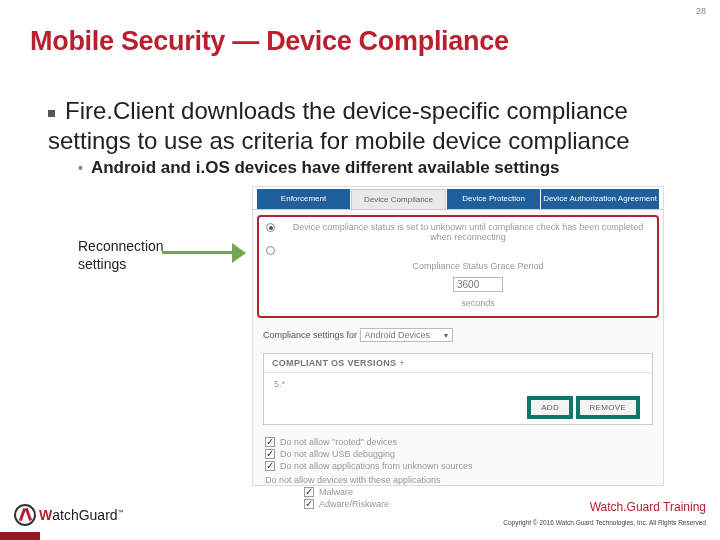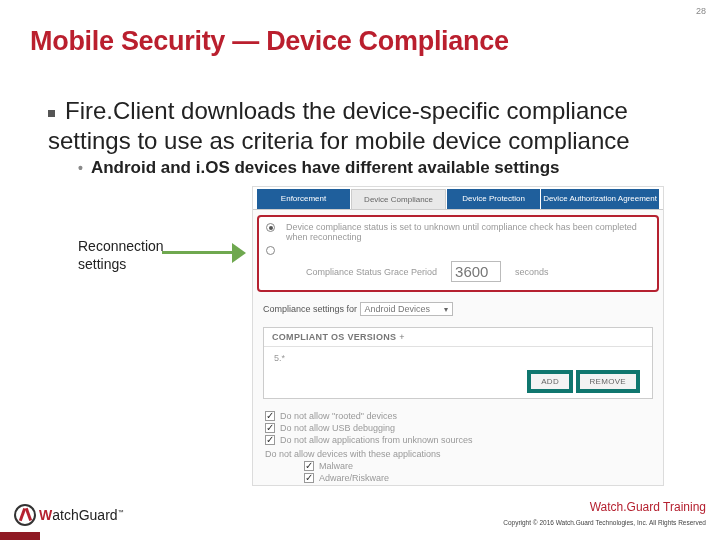--- a/index.html
+++ b/index.html
@@ -127,20 +127,21 @@
     border-radius: 4px;
     padding: 5px 7px 8px 7px;
     background: #fff;
   }
   .radio-row {
     display: flex;
     align-items: flex-start;
     gap: 11px;
     margin-bottom: 3px;
     color: #999;
+    text-align: center;
   }
   .radio {
     width: 9px; height: 9px;
     border: 1px solid #888;
     border-radius: 50%;
     margin-top: 1px;
     flex-shrink: 0;
     position: relative;
   }
   .radio.checked::after {
@@ -149,25 +150,26 @@
     top:1.5px; left:1.5px;
     width:4px; height:4px;
     background:#555;
     border-radius:50%;
   }
   .grace-row {
     margin: 6px 0 0 40px;
     color:#999;
     display:flex;
     align-items:center;
-    gap:14px;
+    gap:6px;
+    flex-direction:column;
   }
   .grace-row input {
     width: 50px;
-    font-size: 15px;
+    font-size: 10px;
     border:1px solid #bbb;
     padding:1px 3px;
     color:#777;
     background:#fff;
   }
   .sect {
     padding: 5px 10px;
   }
   .sel {
     border:1px solid #bbb;

